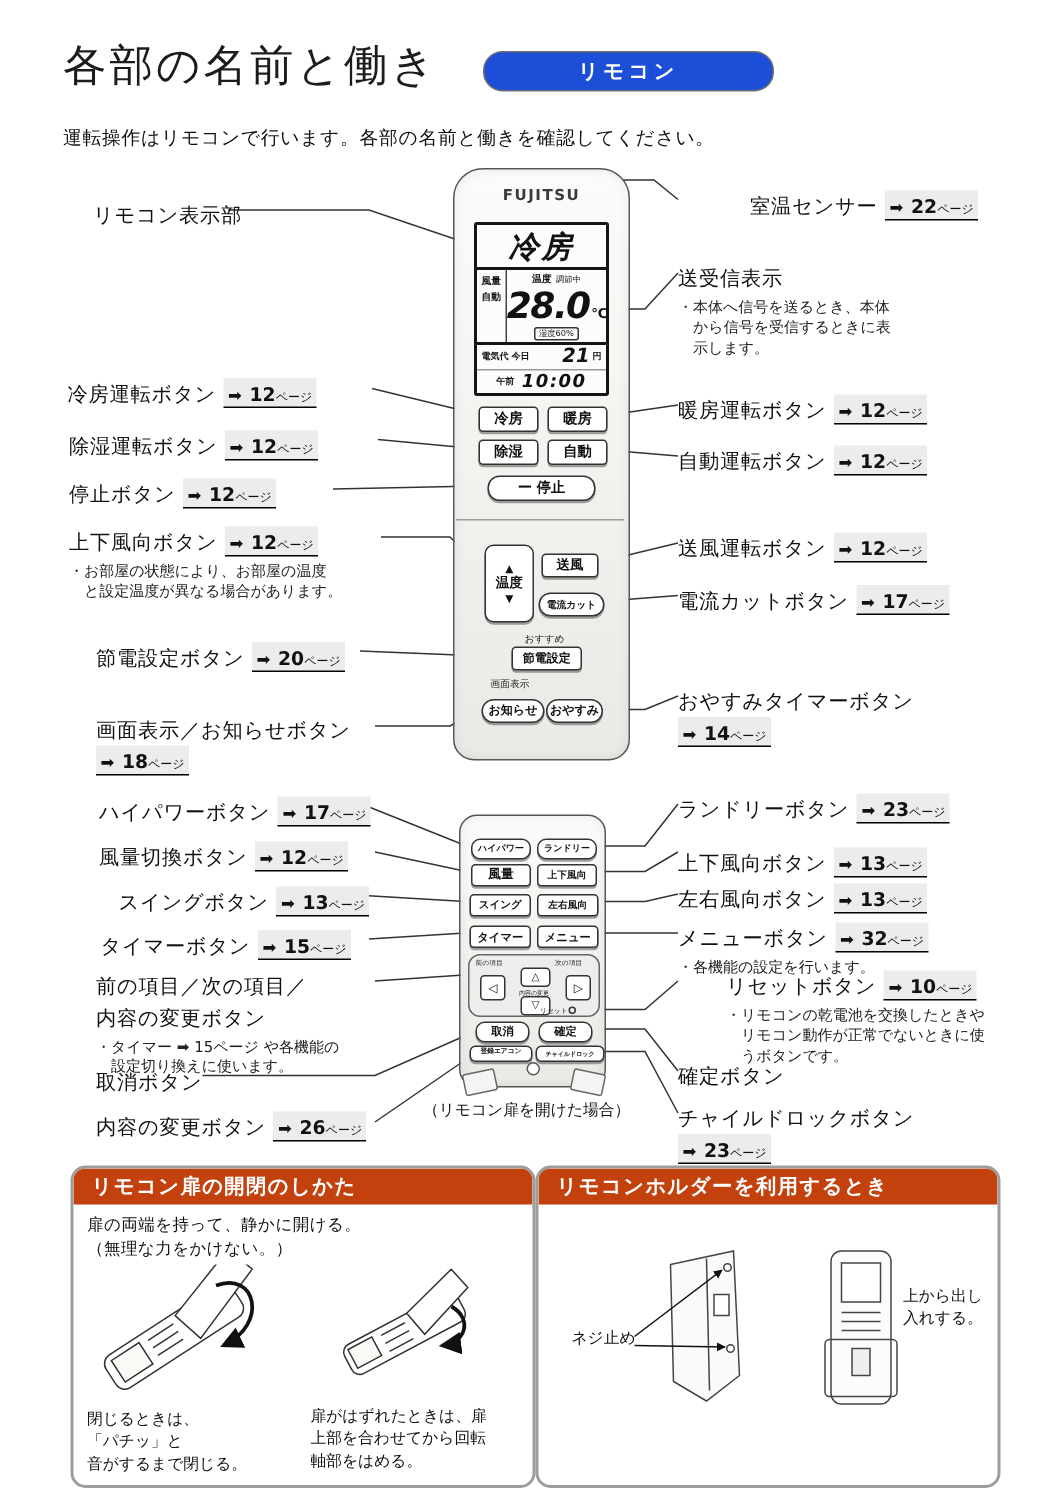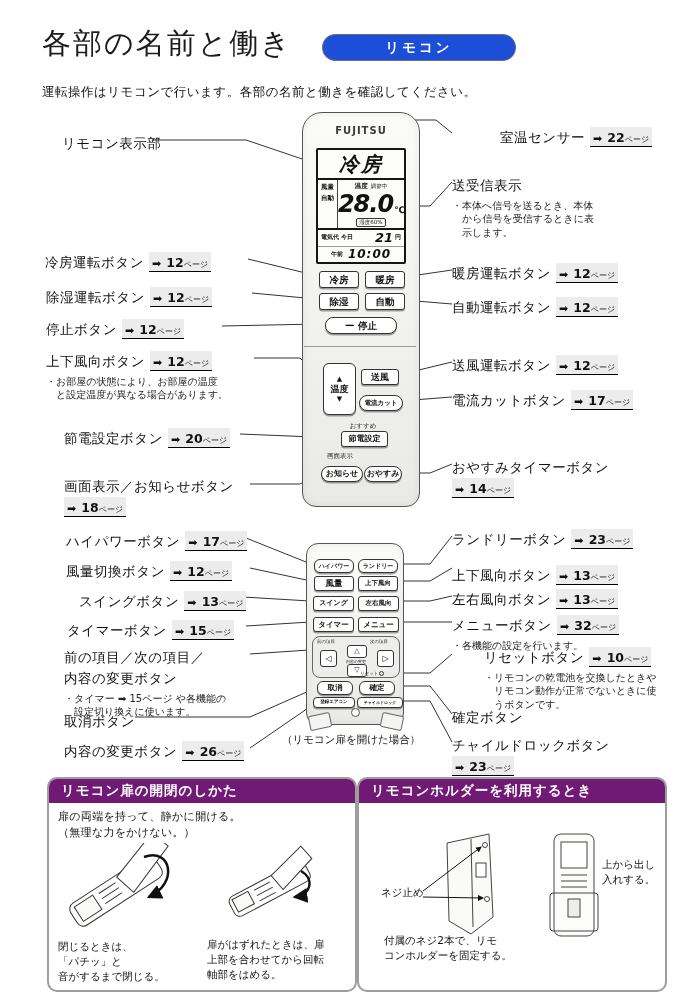--- a/index.html
+++ b/index.html
@@ -51,21 +51,21 @@
   .lcd-time .seg2{font-size:12px;font-weight:bold;font-style:italic;letter-spacing:1px;}
   .s6{font-size:6px;font-weight:bold;}
   
   .dpad{position:absolute;left:5px;top:92px;width:86px;height:40px;border:1px solid #666;border-radius:8px;
         background:#ededeb;}
   .dlabel{position:absolute;font-size:4.5px;color:#222;}
   .rdot{display:inline-block;width:3px;height:3px;border:1px solid #333;border-radius:50%;vertical-align:middle;margin-left:1px;}
   .open-caption{position:absolute;left:282px;top:733px;font-size:10.5px;}
   
   .ibox{position:absolute;width:306px;height:211px;border:2px solid #9d9d9d;border-radius:10px;background:#fff;overflow:hidden;}
-  .ibox-head{height:24px;background:#701a75;color:#fff;font-size:13.5px;font-weight:bold;letter-spacing:1px;
+  .ibox-head{height:24px;background:#c2410c;color:#fff;font-size:13.5px;font-weight:bold;letter-spacing:1px;
              display:flex;align-items:center;padding-left:12px;}
   .ibox-body{position:relative;height:185px;}
   .btxt{position:absolute;font-size:11px;letter-spacing:0.3px;}
   .bcap{position:absolute;font-size:10.5px;white-space:pre-line;line-height:1.45;}
   svg{display:block;}
   .leader{position:absolute;left:0;top:0;pointer-events:none;}
 </style>
 </head>
 <body>
 
@@ -285,16 +285,14 @@
         <line x1="202" y1="46" x2="228" y2="46"></line>
           <line x1="202" y1="52" x2="228" y2="52"></line>
           <line x1="202" y1="58" x2="228" y2="58"></line>
         <rect x="191" y="64" width="48" height="38" rx="3" fill="none"></rect>
         <rect x="209" y="70" width="12" height="18" fill="#eee"></rect>
       </g>
     </svg>
     <div class="bcap" style="left:22px;top:82px;">ネジ止め</div>
     <div class="bcap" style="left:243px;top:54px;">上から出し
 入れする。</div>
-    <div class="bcap" style="left:25px;top:130px;">付属のネジ2本で、リモ
-コンホルダーを固定する。</div>
   </div>
 </div>
 
 </body></html>

